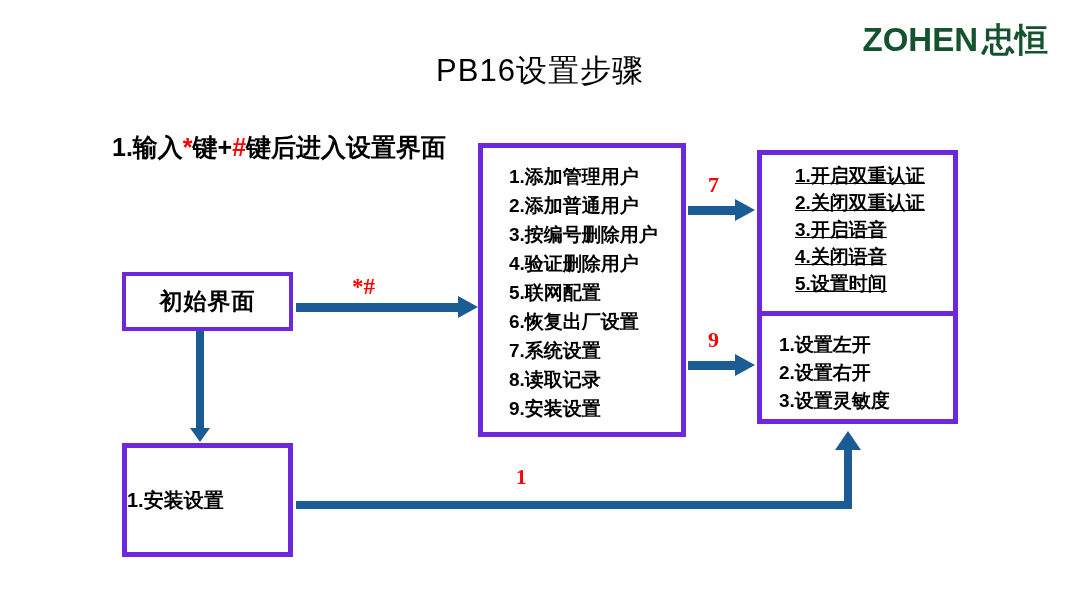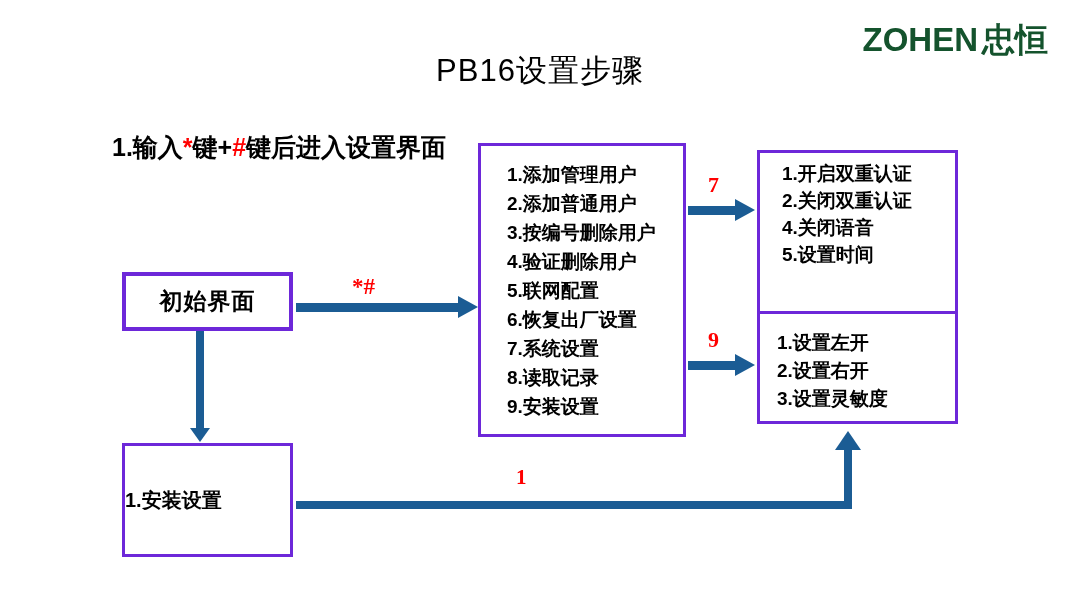--- a/index.html
+++ b/index.html
@@ -15,28 +15,28 @@
   .logo{
     position:absolute;top:18px;right:32px;font-size:33px;font-weight:800;
     color:#14532d;letter-spacing:0px;white-space:nowrap;
   }
   .logo .cn{margin-left:4px;}
   .instruction{
     position:absolute;left:112px;top:131px;font-size:25px;font-weight:700;white-space:nowrap;
   }
   .red{color:#ff0000;}
   
-  .box{position:absolute;box-sizing:border-box;border:3px solid #6d28d9;background:#fff;}
+  .box{position:absolute;box-sizing:border-box;border:5px solid #6d28d9;background:#fff;}
   .box-initial{
     left:122px;top:272px;width:171px;height:59px;border-width:4px;
     display:flex;align-items:center;justify-content:center;
     font-size:23px;font-weight:700;letter-spacing:1px;
   }
   .box-menu{left:478px;top:143px;width:208px;height:294px;padding:14px 0 0 26px;}
-  .box-sys{left:757px;top:150px;width:201px;height:177px;padding:7px 0 0 22px;}
+  .box-sys{left:757px;top:150px;width:201px;height:177px;padding:7px 0 0 33px;text-decoration:underline;}
   .box-install{left:757px;top:311px;width:201px;height:113px;padding:15px 0 12px 17px;}
   .box-entry{
     left:122px;top:443px;width:171px;height:114px;
     display:flex;align-items:center;
     font-size:20px;font-weight:700;
   }
   .box-menu .li{font-size:19px;font-weight:700;line-height:29px;white-space:nowrap;}
   .box-sys .li{font-size:19px;font-weight:700;line-height:27px;white-space:nowrap;}
   .box-install .li{font-size:19px;font-weight:700;line-height:28px;white-space:nowrap;}
   
@@ -83,20 +83,21 @@
     <div class="li">5.联网配置</div>
     <div class="li">6.恢复出厂设置</div>
     <div class="li">7.系统设置</div>
     <div class="li">8.读取记录</div>
     <div class="li">9.安装设置</div>
   </div>
 
   <div class="box box-sys">
     <div class="li">1.开启双重认证</div>
     <div class="li">2.关闭双重认证</div>
+    <div class="li">3.开启语音</div>
     <div class="li">4.关闭语音</div>
     <div class="li">5.设置时间</div>
   </div>
 
   <div class="box box-install">
     <div class="li">1.设置左开</div>
     <div class="li">2.设置右开</div>
     <div class="li">3.设置灵敏度</div>
   </div>
 

